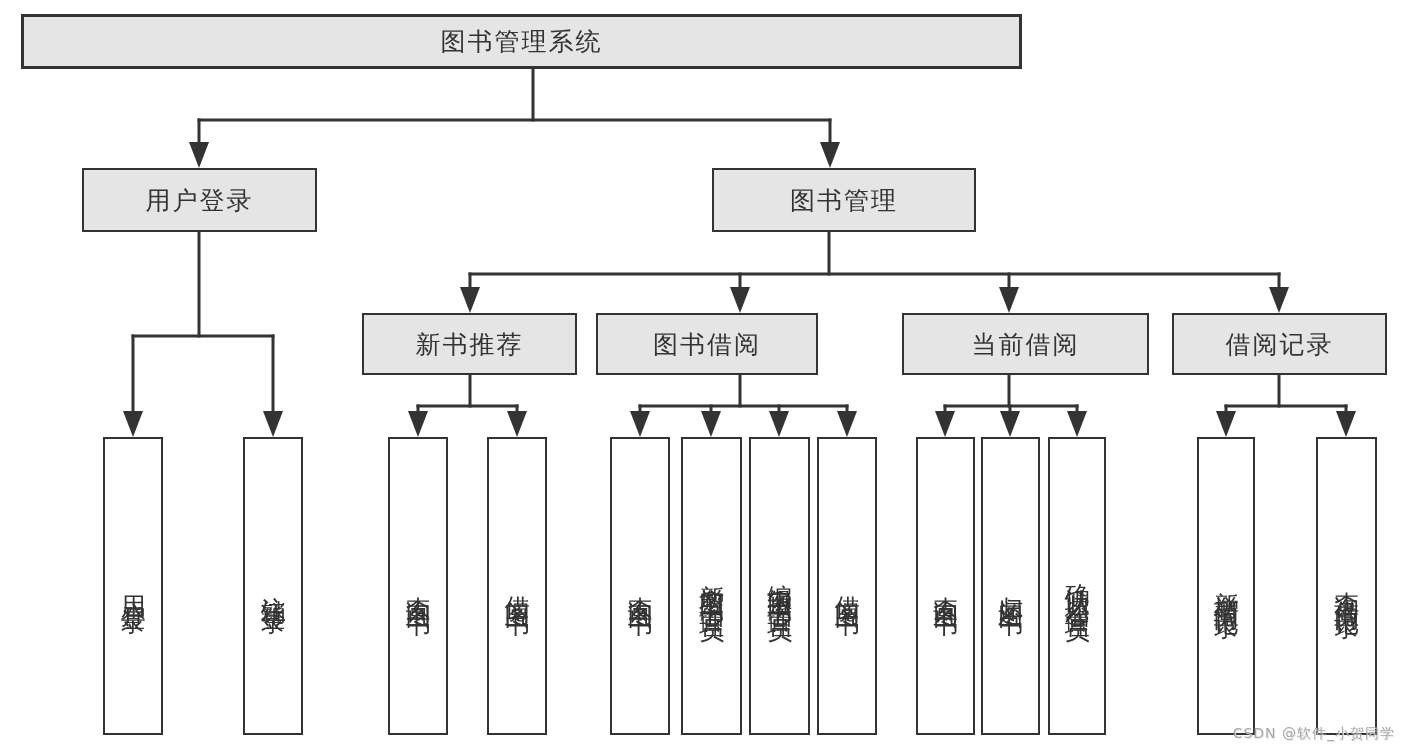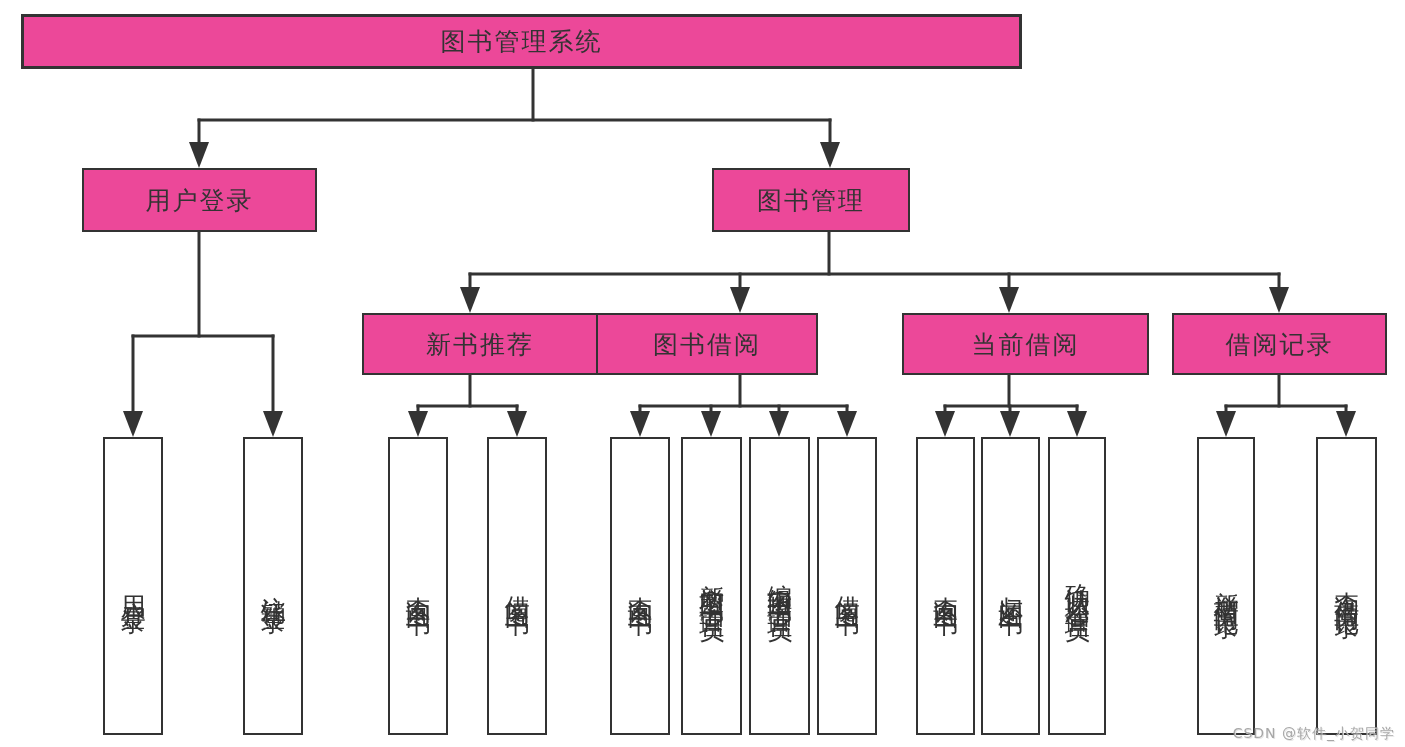--- a/index.html
+++ b/index.html
@@ -14,21 +14,21 @@
   #connectors {
     position: absolute;
     left: 0; top: 0;
     width: 1405px; height: 747px;
     z-index: 1;
   }
   .hnode {
     position: absolute;
     box-sizing: border-box;
     border: 2.5px solid #333333;
-    background: #ec4899;
+    background: #e5e5e5;
     display: flex;
     align-items: center;
     justify-content: center;
     font-size: 25px;
     color: #333333;
     letter-spacing: 2px;
     z-index: 2;
     white-space: nowrap;
   }
   .root { border-width: 3px; }
@@ -119,23 +119,23 @@
       <line x1="1226" y1="406" x2="1346" y2="406" stroke="#333333" stroke-width="3" stroke-linecap="square"></line>
       <line x1="1226" y1="406" x2="1226" y2="419" stroke="#333333" stroke-width="3" stroke-linecap="square"></line>
       <polygon points="1216,411 1236,411 1226,437" fill="#333333"></polygon>
       <line x1="1346" y1="406" x2="1346" y2="419" stroke="#333333" stroke-width="3" stroke-linecap="square"></line>
       <polygon points="1336,411 1356,411 1346,437" fill="#333333"></polygon>
     </svg>
 
   <div class="hnode root" style="left:21px; top:14px; width:1001px; height:55px;">图书管理系统</div>
 
   <div class="hnode" style="left:82px; top:168px; width:235px; height:64px;">用户登录</div>
-  <div class="hnode" style="left:712px; top:168px; width:198px; height:64px;">图书管理</div>
+  <div class="hnode" style="left:712px; top:168px; width:264px; height:64px;">图书管理</div>
 
-  <div class="hnode" style="left:362px; top:313px; width:236px; height:62px;text-align:center;">新书推荐</div>
+  <div class="hnode" style="left:362px; top:313px; width:215px; height:62px;text-align:center;">新书推荐</div>
   <div class="hnode" style="left:596px; top:313px; width:222px; height:62px;">图书借阅</div>
   <div class="hnode" style="left:902px; top:313px; width:247px; height:62px;">当前借阅</div>
   <div class="hnode" style="left:1172px; top:313px; width:215px; height:62px;">借阅记录</div>
 
   <div class="leaf" style="left:103px; width:60px;">用户登录</div>
   <div class="leaf" style="left:243px; width:60px;">注销登录</div>
 
   <div class="leaf" style="left:388px; width:60px;">查询图书</div>
   <div class="leaf" style="left:487px; width:60px;">借阅图书</div>
 

